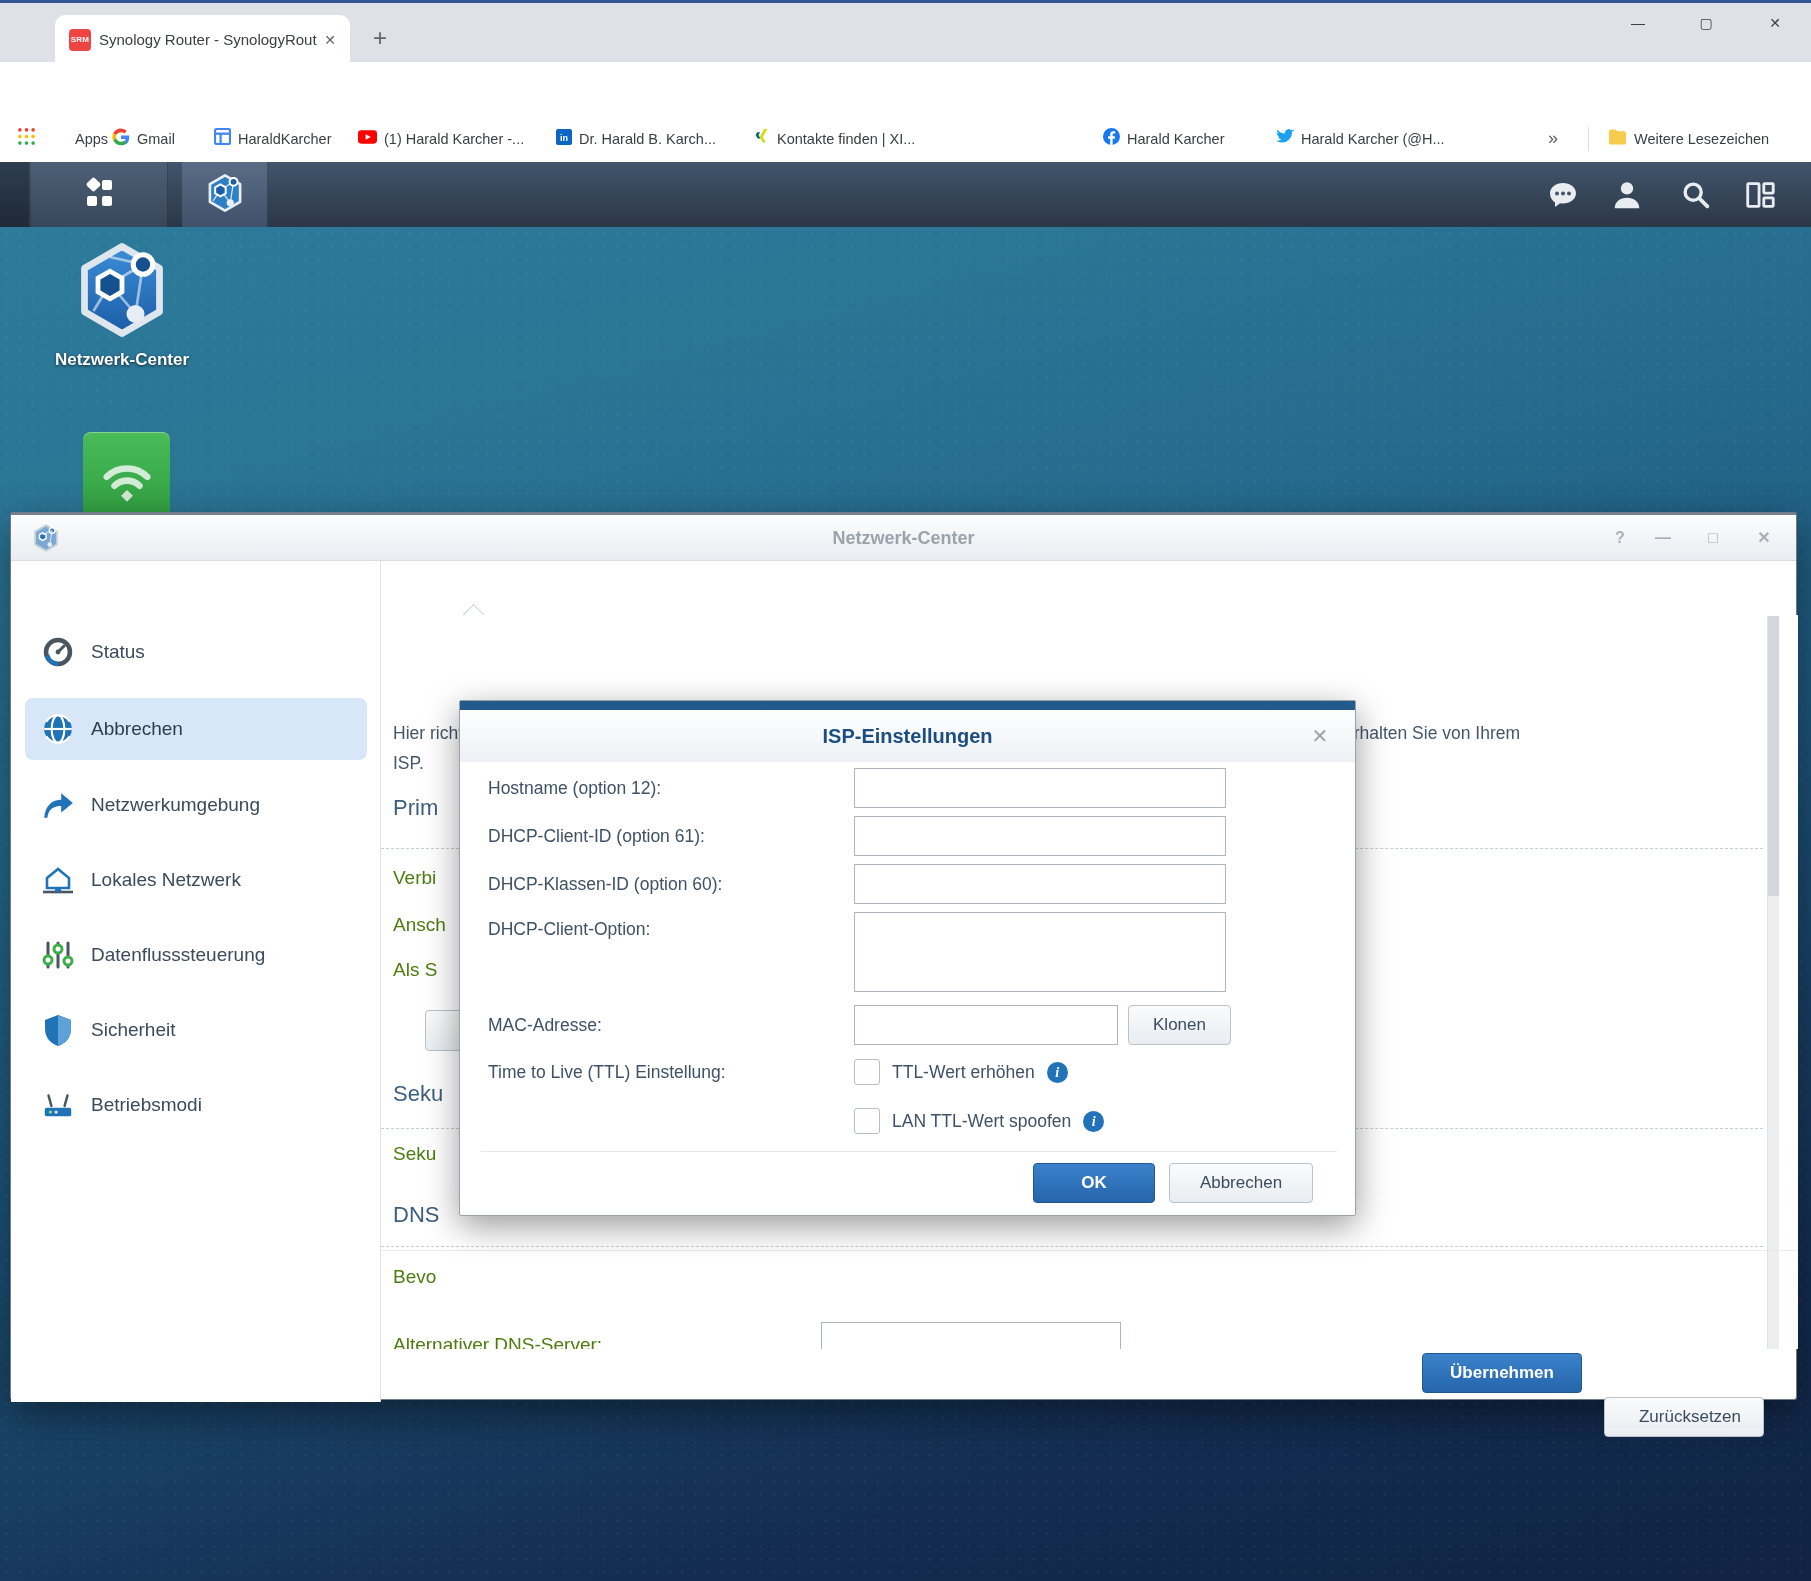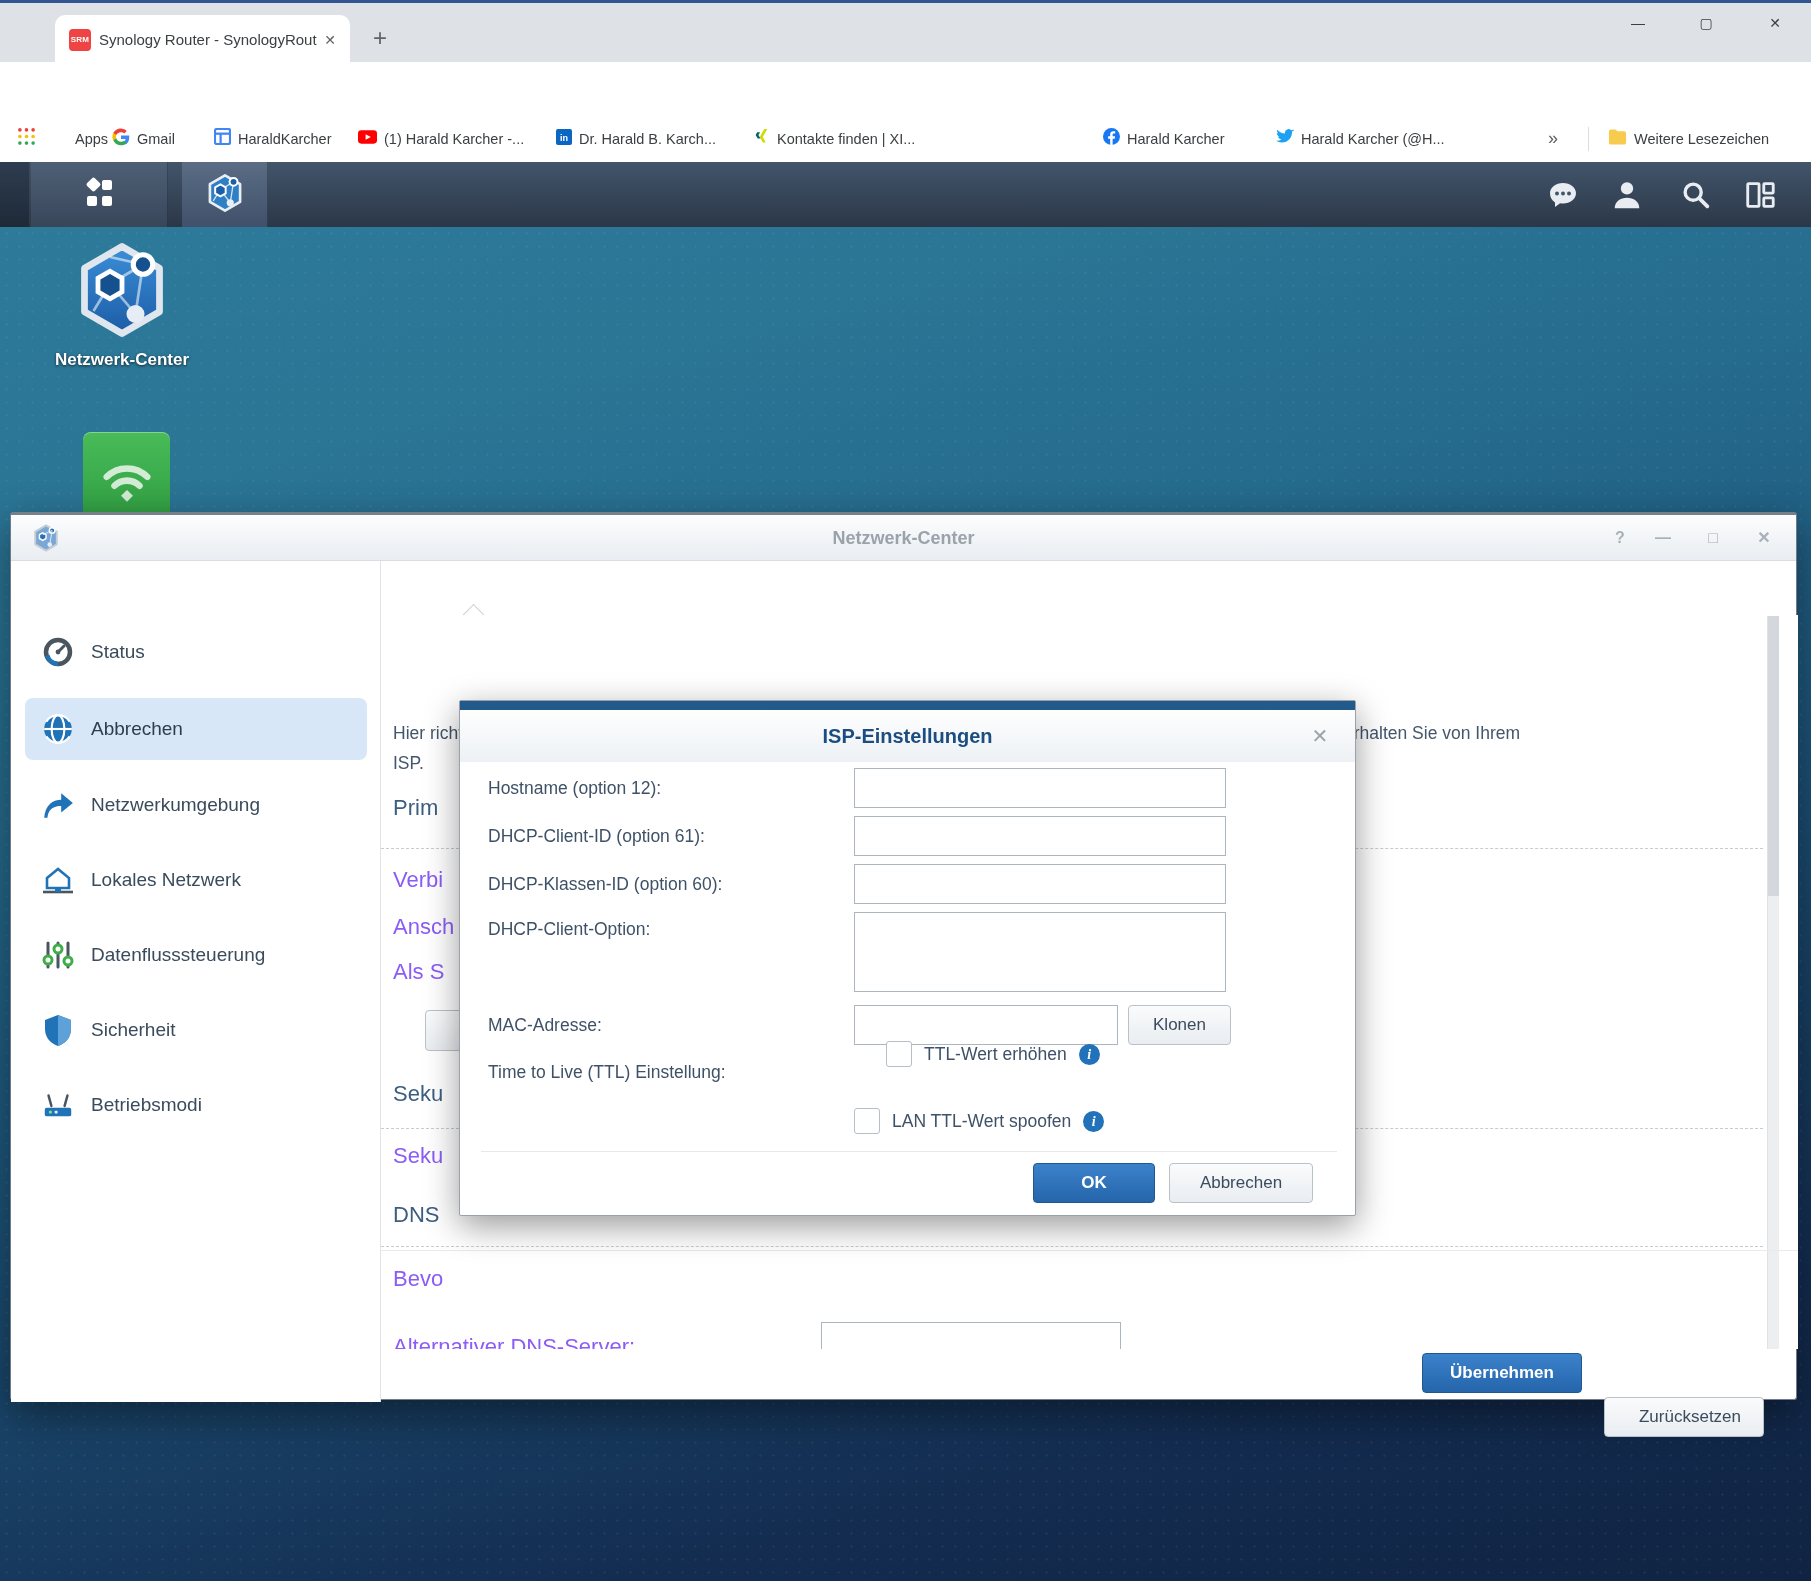--- a/index.html
+++ b/index.html
@@ -60,21 +60,21 @@
     border-top:1px solid #c8cdd2;border-left:1px solid #c8cdd2;z-index:3;}
   .sidebar{left:0;top:46px;width:370px;height:841px;background:#fff;border-right:1px solid #e0e3e7;}
   .sb-item{left:0;width:370px;height:62px;display:flex;align-items:center;}
   .sb-hl{left:14px;width:342px;height:62px;background:#d8e7f7;border-radius:8px;}
   .sb-ico{position:absolute;left:30px;width:34px;height:34px;display:flex;align-items:center;justify-content:center;}
   .sb-label{position:absolute;left:80px;font-size:19px;color:#3a4b5c;}
   .content{left:370px;top:100px;width:1417px;height:734px;background:#fff;overflow:hidden;}
   .desc{left:12px;font-size:17.5px;color:#44566b;white-space:nowrap;}
   .h2x{left:12px;font-size:22px;color:#3c5e80;white-space:nowrap;}
   .dash{left:0;width:1382px;border-top:1px dashed #c3cdd6;height:0;}
-  .flabel{left:12px;font-size:22px;color:#8b5cf6;white-space:nowrap;}
+  .flabel{left:12px;font-size:19px;color:#4d7c0f;white-space:nowrap;}
   .btn{border:1px solid #b9c1c9;border-radius:4px;background:linear-gradient(#fafbfc,#e9edf1);
     color:#3b4c5e;font-size:17px;text-align:center;}
   .btn-blue{border:1px solid #1f578f;border-radius:4px;background:linear-gradient(#3b82cb,#2565ab);
     color:#fff;font-weight:bold;font-size:17px;text-align:center;}
   .scrolltrack{left:1386px;top:1px;width:12px;height:733px;background:#ecEEf0;background:#eceef0;border-left:1px solid #e0e3e6;}
   .scrollthumb{left:0;top:0;width:11px;height:280px;background:#d4d8dc;}
   .footdiv{left:0;top:735px;width:1417px;height:1px;background:#e8eaec;position:absolute;}
   
   .dialog{left:459px;top:700px;width:897px;height:516px;background:#fff;border:1px solid #99a1a9;border-radius:2px;
     box-shadow:0 10px 34px rgba(0,0,0,.4);z-index:20;}
@@ -462,21 +462,21 @@
     <input class="abs dlg-input" style="top: 163px;" value="">
 
     <div class="abs dlg-label" style="top:218px;">DHCP-Client-Option:</div>
     <textarea class="abs dlg-input" style="top: 211px; height: 80px; resize: none; padding-top: 6px;"></textarea>
 
     <div class="abs dlg-label" style="top:314px;">MAC-Adresse:</div>
     <input class="abs dlg-input" style="top: 304px; width: 264px;" value="">
     <div class="abs btn" style="left:668px;top:304px;width:103px;height:40px;line-height:38px;">Klonen</div>
 
     <div class="abs dlg-label" style="top:361px;">Time to Live (TTL) Einstellung:</div>
-    <div class="abs cbrow" style="top:340px;margin-left:32px;">
+    <div class="abs cbrow" style="top:358px;">
       <span class="cbox"></span>
       <span class="cbtext">TTL-Wert erhöhen</span>
       <span class="info-badge">i</span>
     </div>
     <div class="abs cbrow" style="top:407px;">
       <span class="cbox"></span>
       <span class="cbtext">LAN TTL-Wert spoofen</span>
       <span class="info-badge">i</span>
     </div>
 

